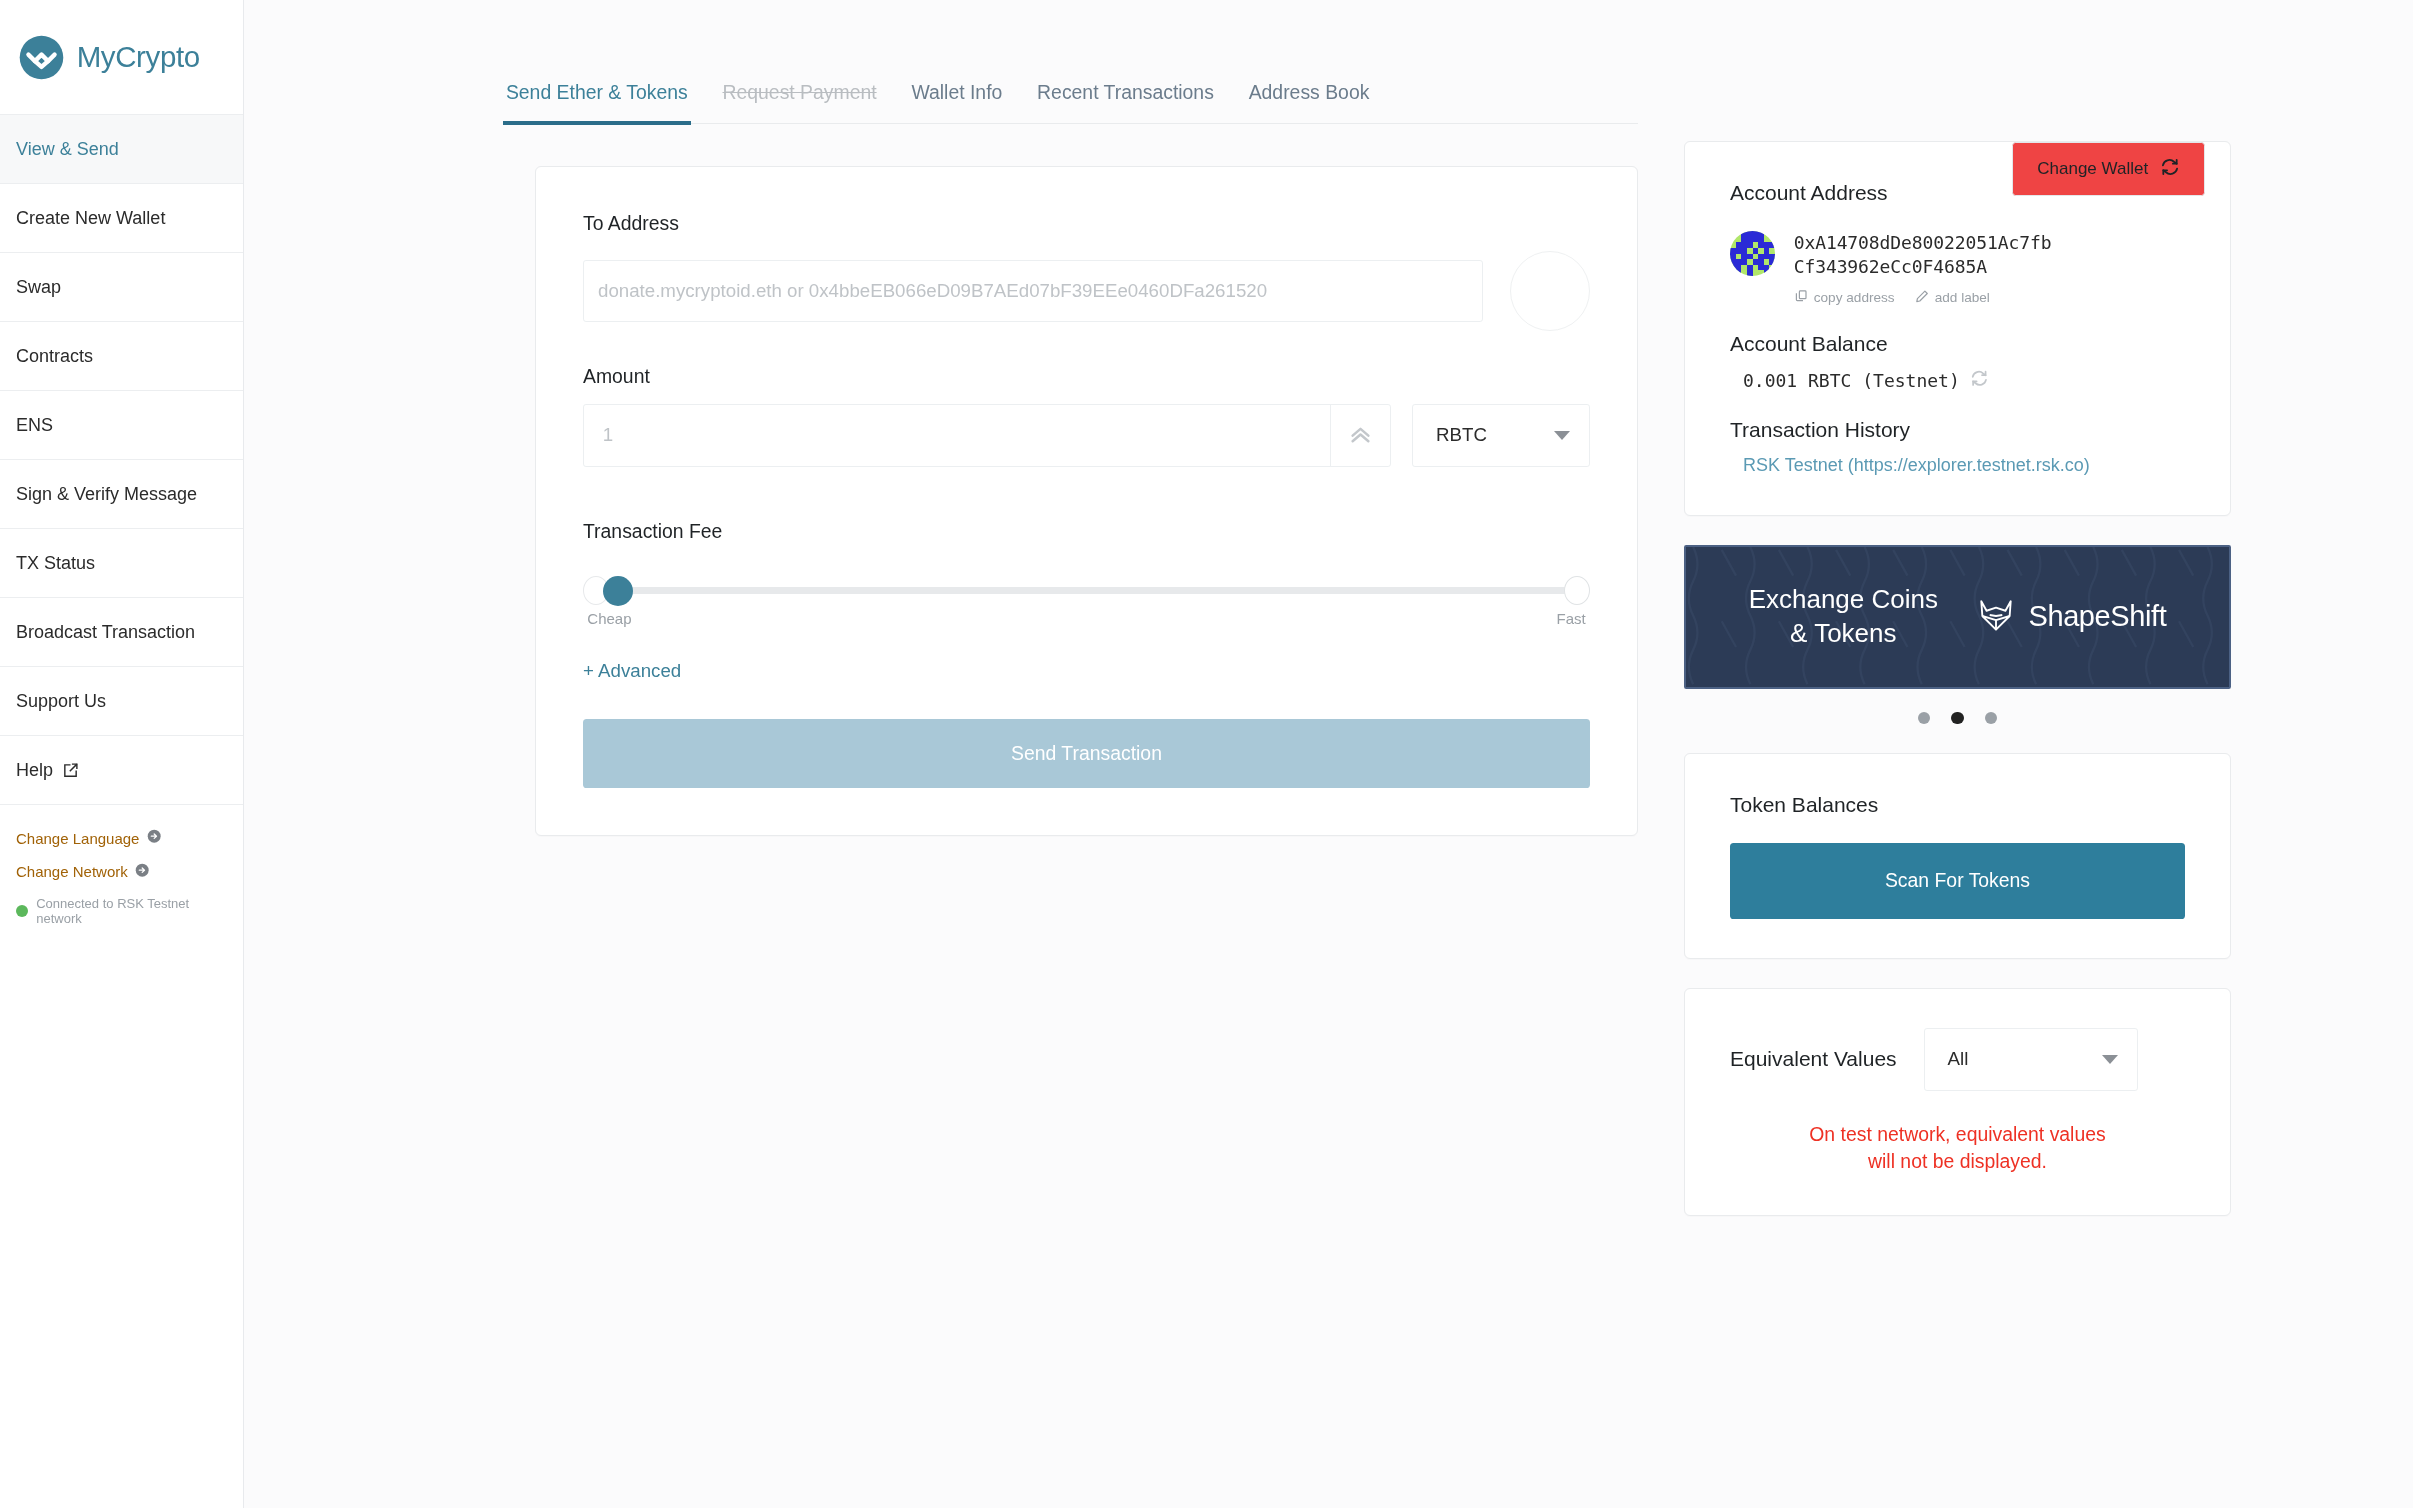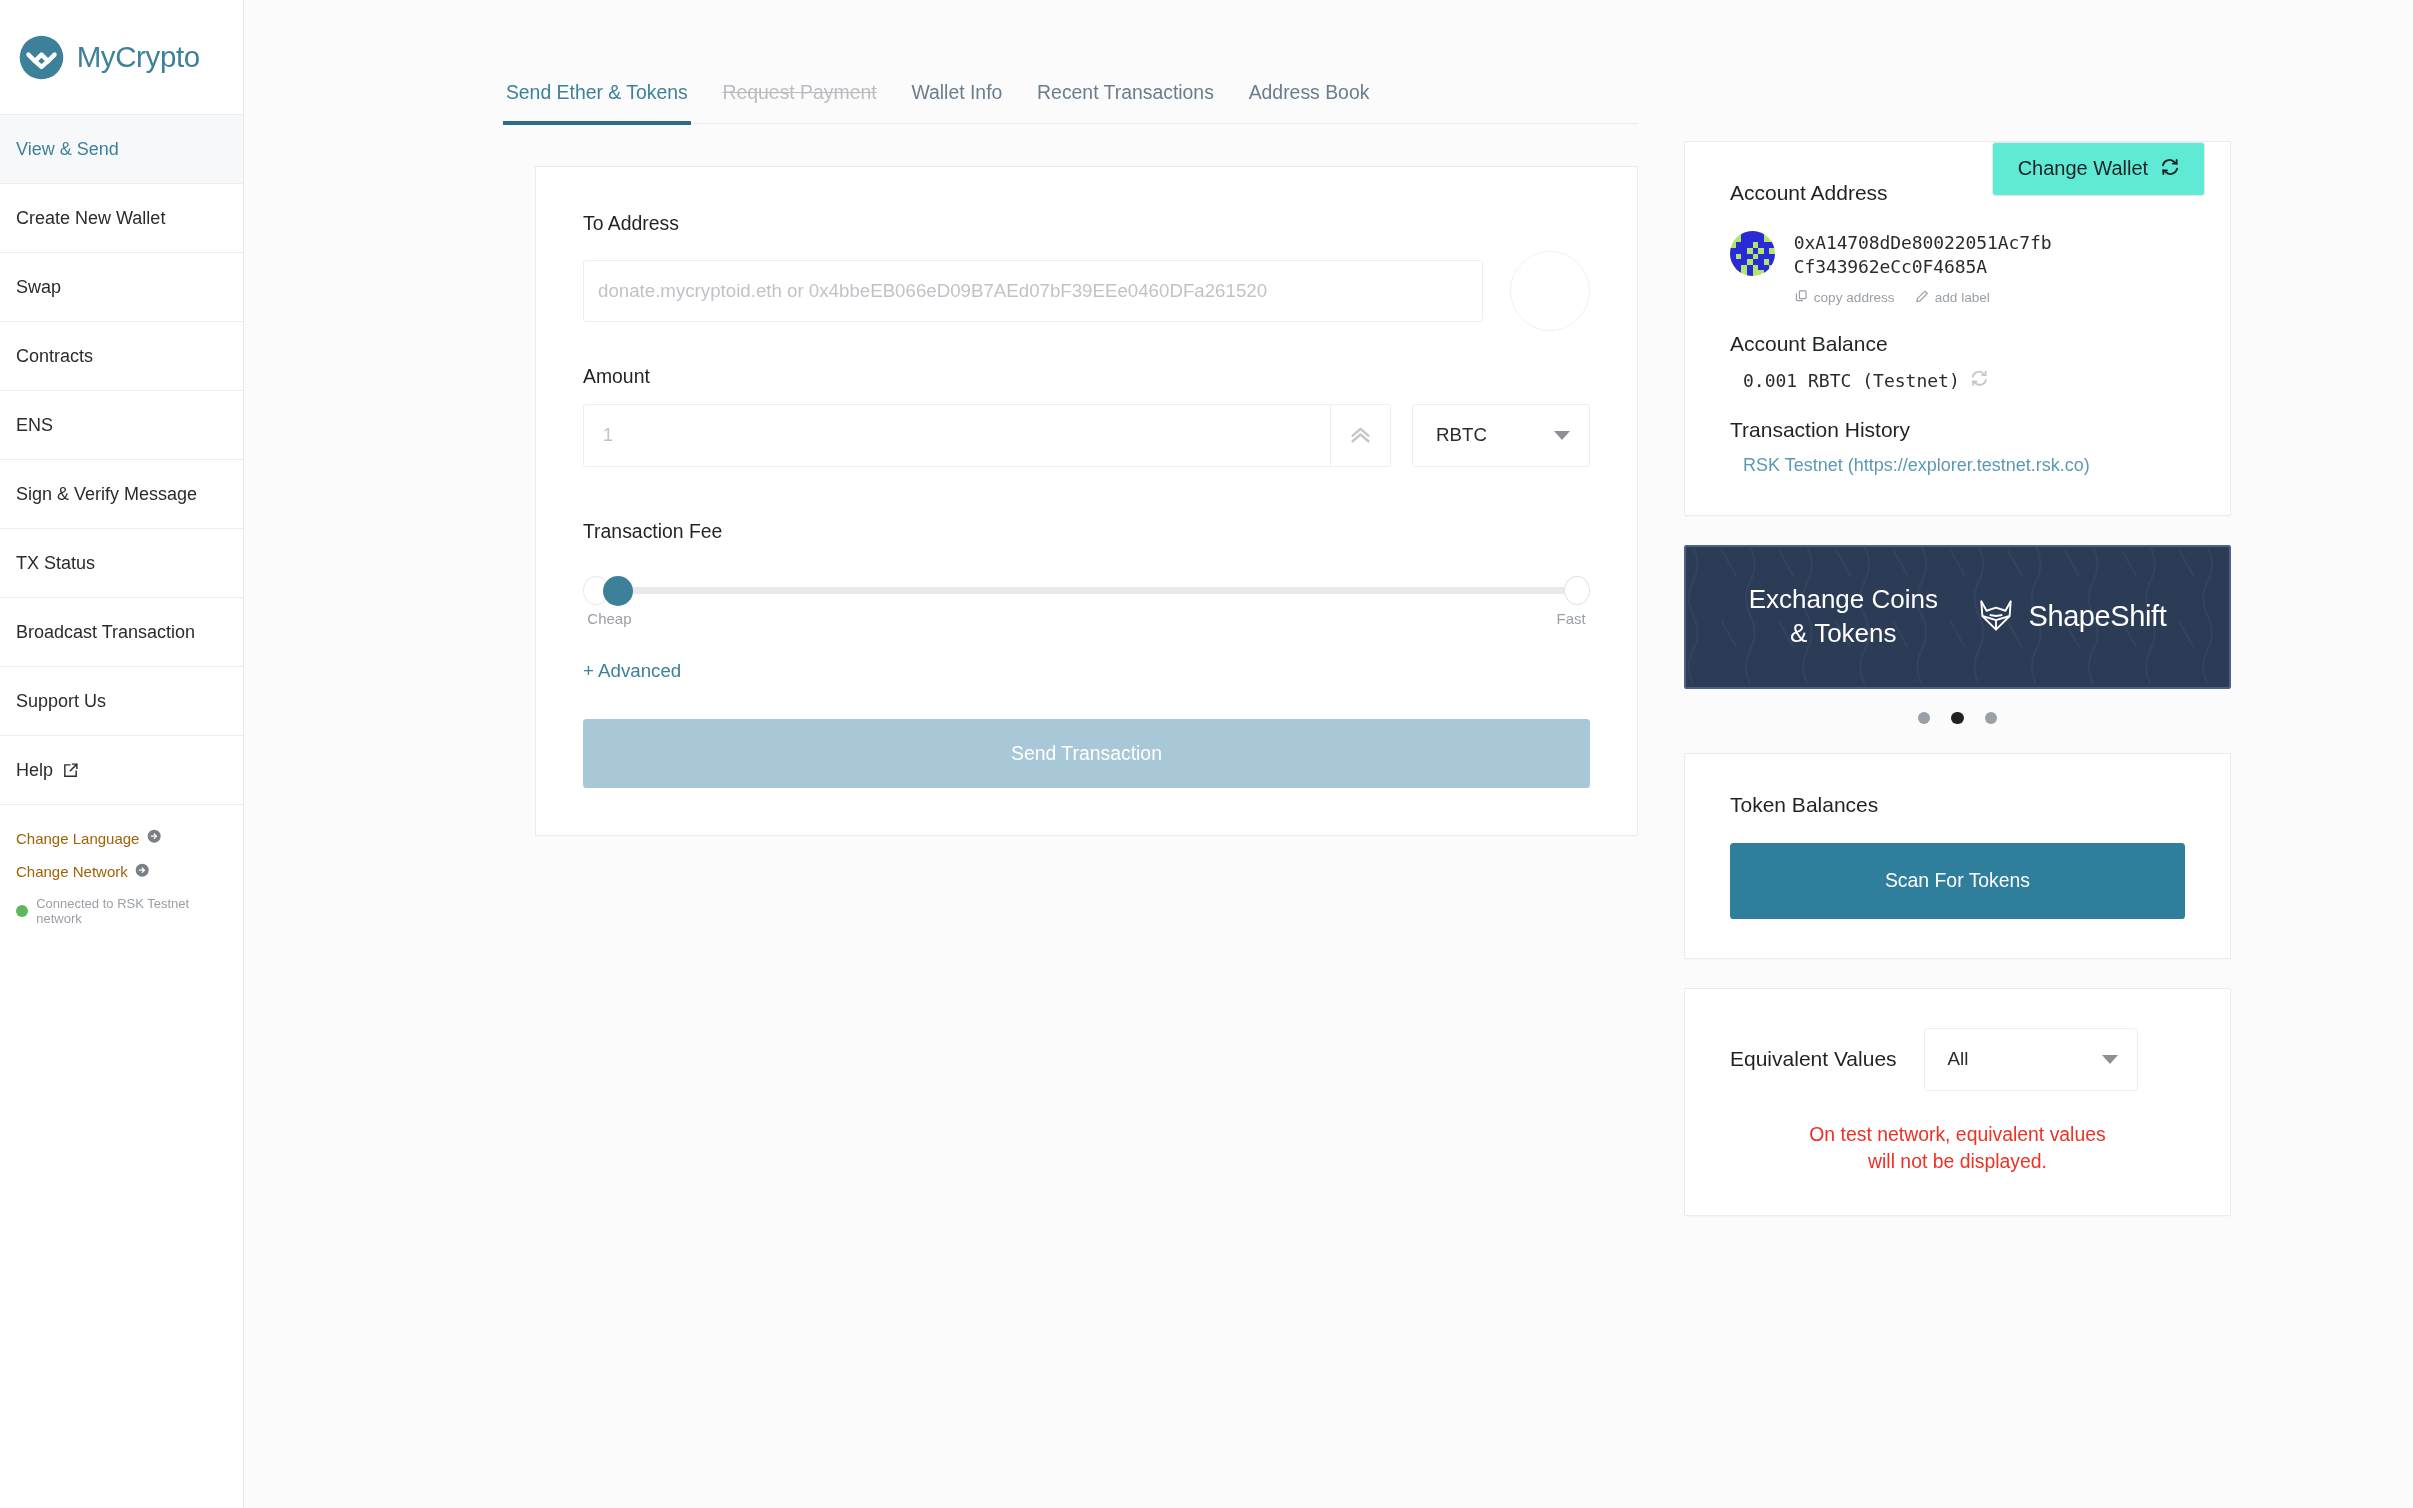--- a/index.html
+++ b/index.html
@@ -74,29 +74,29 @@
   .tab.active { color: #3c8099; }
   .tab.active:after {
     content: ""; position: absolute; left: 0; right: 0; bottom: -2.2px;
     height: 4.3px; background: #2b6d8a;
   }
   .tab.disabled { color: #b9bdc1; text-decoration: line-through; cursor: default; }
 
   
   .change-wallet {
     position: absolute; top: 142px; right: 208px;
-    background: #5eead4; border: 1.4px solid #e4e7ea; border-radius: 3.6px;
-    padding: 13.6px 24.4px; font-size: 20px; color: #1f2326;
-    display: flex; gap: 11.5px; cursor: pointer;
+    background: #ef4444; border: 1.4px solid #e4e7ea; border-radius: 3.6px;
+    padding: 13.6px 24.4px; font-size: 17px; color: #1f2326;
+    display: flex; align-items: center; gap: 11.5px; cursor: pointer;
     white-space: nowrap;
   }
 
   
   .card {
-    background: #ffffff; border: 1.4px solid #e9ebed; border-radius: 1px;
+    background: #ffffff; border: 1.4px solid #e9ebed; border-radius: 6px;
     box-shadow: 0 0.7px 1.4px rgba(0,0,0,0.02);
   }
   .send-card { padding: 45px 47px 47px 47px; margin-left: 32px; }
 
   .field-label { font-size: 19.4px; color: #1f2326; margin-bottom: 16px; display: block; }
   .addr-row { display: flex; align-items: center; gap: 27px; }
   .text-input {
     flex: 1; height: 62px; border: 1.4px solid #eceff1; border-radius: 2.9px;
     font-size: 18.7px; color: #2b2b2b; padding: 0 14px; background: #fff;
     font-family: "Liberation Sans", sans-serif;

